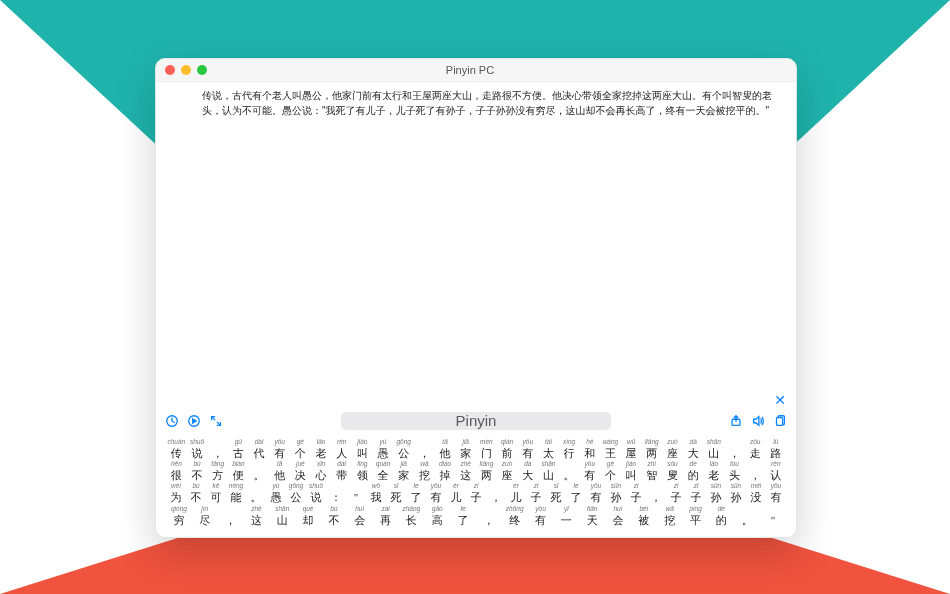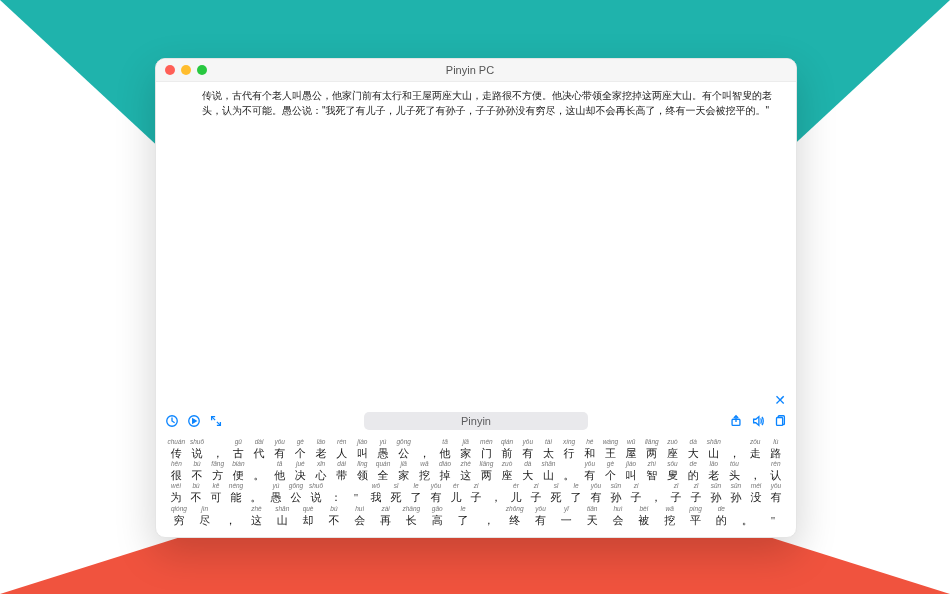--- a/index.html
+++ b/index.html
@@ -115,28 +115,28 @@
     height: 16px;
     display: flex;
     align-items: center;
     justify-content: center;
     font-size: 13px;
     cursor: pointer;
   }
   .ticon svg { stroke: #0a84ff; fill: none; stroke-width: 1.5; }
   .pinyin-pill {
     margin: 0 auto;
-    width: 224px;
+    width: 270px;
     height: 18px;
     border-radius: 5px;
     background: #e9e9ec;
     display: flex;
     align-items: center;
     justify-content: center;
-    font-size: 11px;
+    font-size: 15px;
     color: #5c5c5e;
   }
   .right-icons {
     display: flex;
     gap: 6px;
   }
   .pinyin-grid {
     padding: 4px 10px 10px 10px;
     font-family: "PingFang SC", "Hiragino Sans GB", "Microsoft YaHei", serif;
   }

